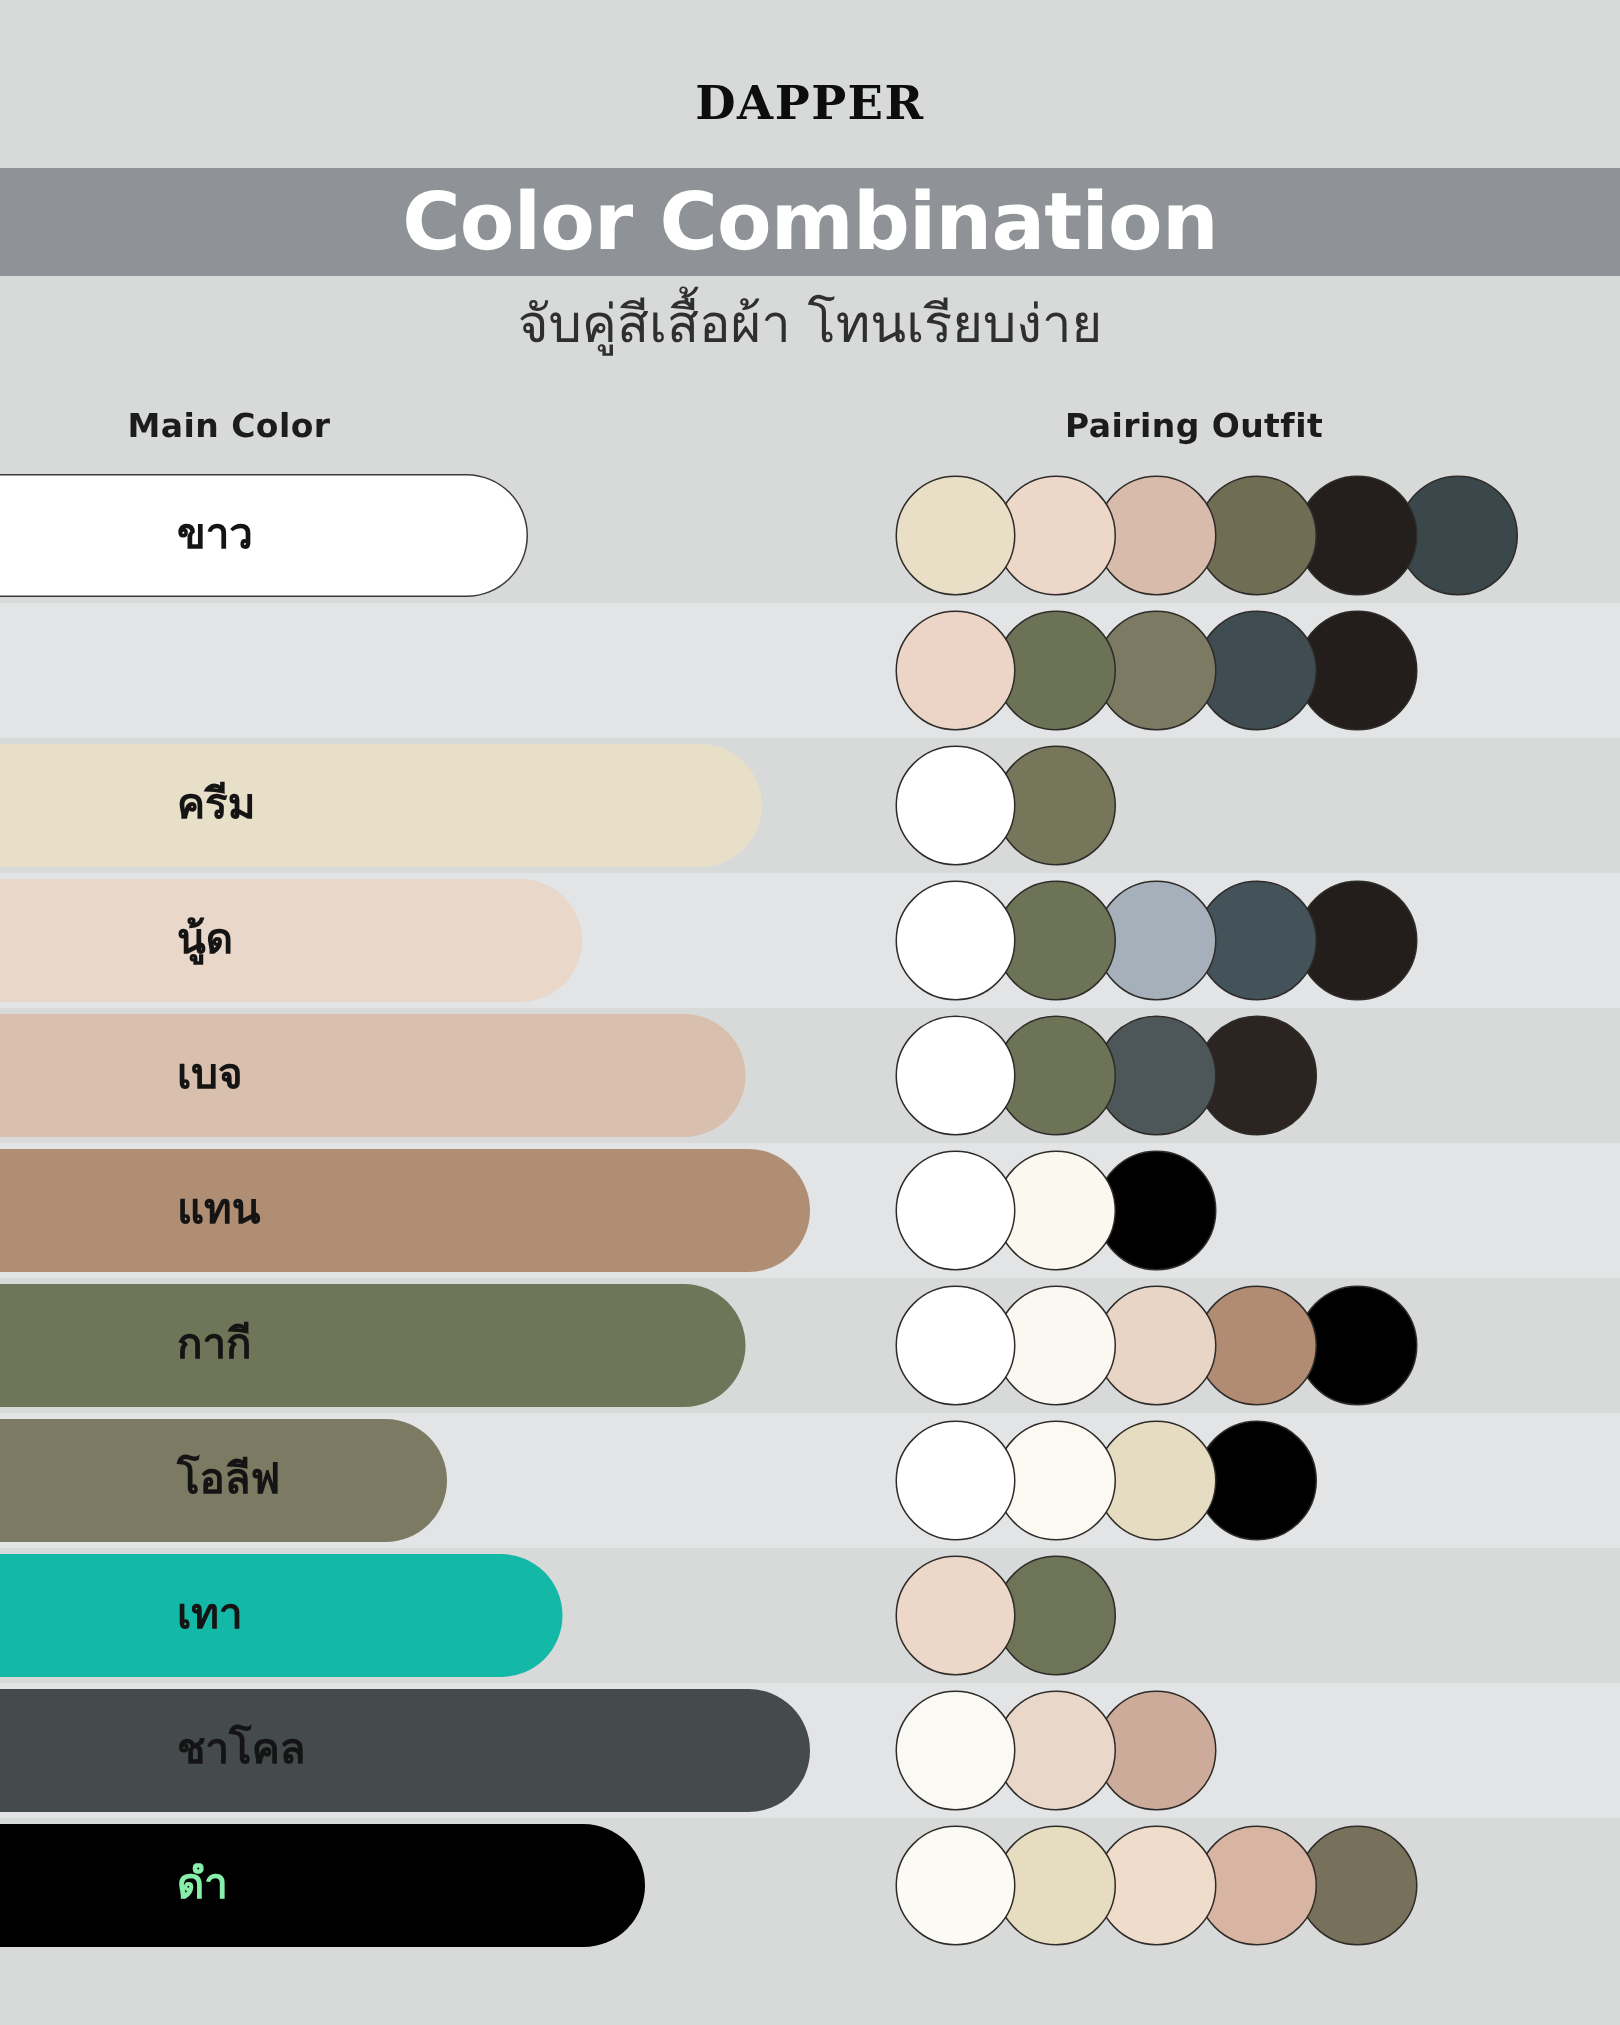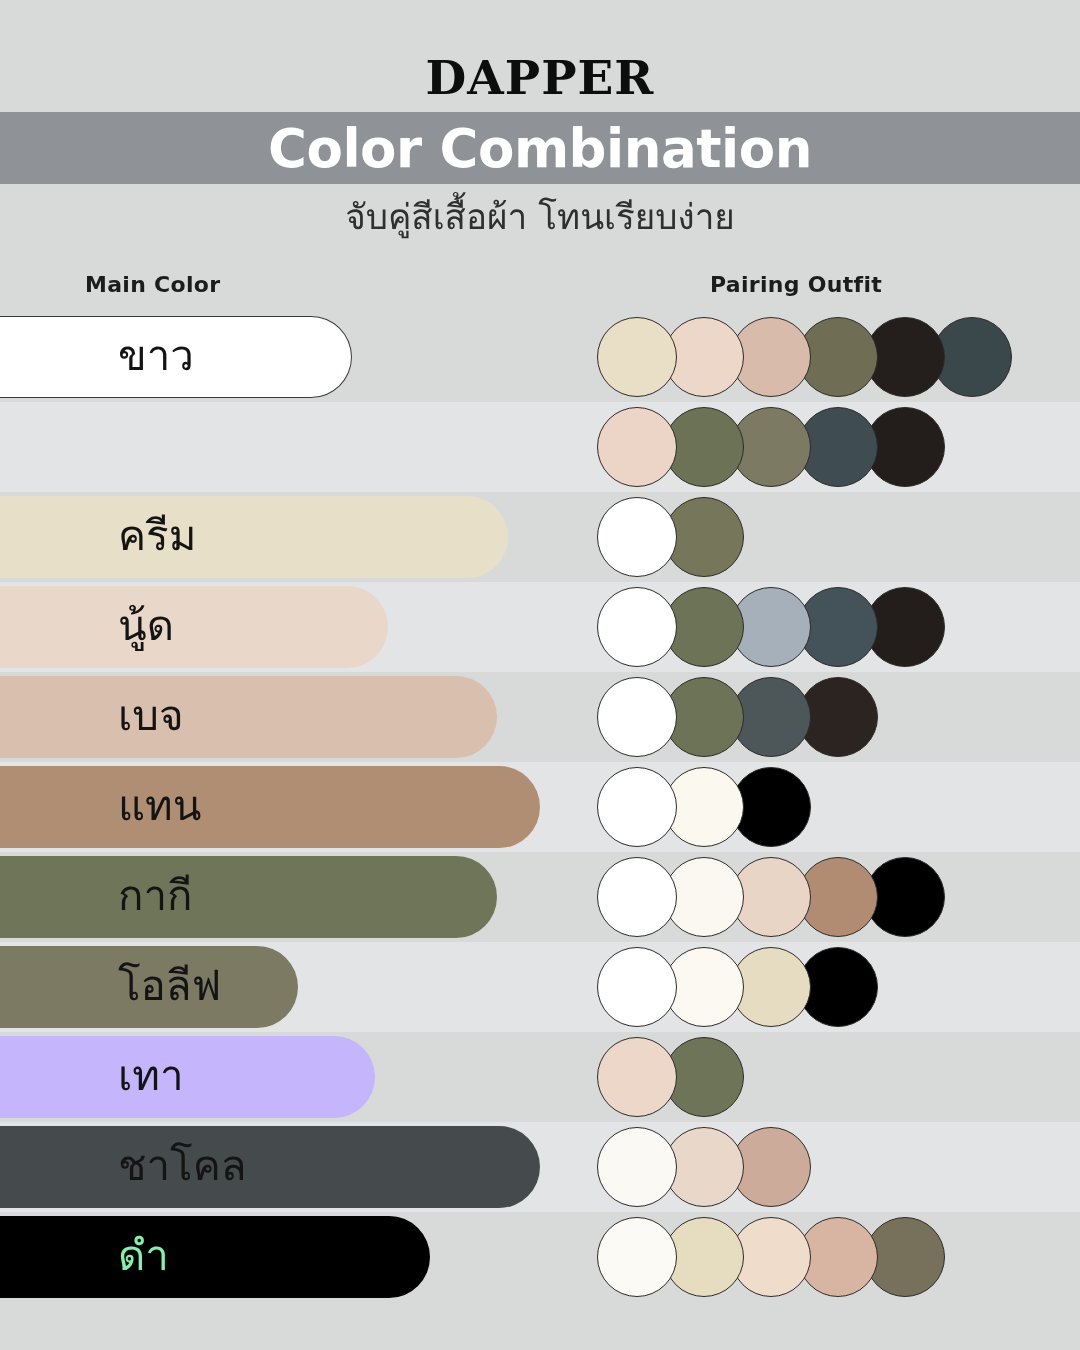--- a/index.html
+++ b/index.html
@@ -9,21 +9,21 @@
     font-family:"DejaVu Sans","Liberation Sans",sans-serif;
     overflow:hidden;position:relative;
   }
   .page{position:relative;width:1080px;height:1350px;overflow:hidden;background:#d8dada;}
 
   
   .brand{
     position:absolute;top:54px;left:0;width:1080px;
     text-align:center;
     font-family:"DejaVu Serif","Liberation Serif",serif;
-    font-size:47px;font-weight:700;letter-spacing:1px;
+    font-size:31px;font-weight:700;letter-spacing:1px;
     color:#0d0d0d;line-height:1;
   }
   .titlebar{
     position:absolute;top:112px;left:0;width:1080px;height:72px;
     background:#8f9296;
   }
   .titlebar .title{
     position:absolute;left:0;top:0;width:1080px;height:72px;
     display:flex;align-items:center;justify-content:center;
     color:#ffffff;font-size:53px;font-weight:700;
@@ -52,21 +52,21 @@
   .row{position:absolute;left:0;width:1080px;height:90px;}
   .bar{
     position:absolute;left:0;top:4px;height:82px;
     border-radius:0 45px 45px 0;
     display:flex;align-items:center;
   }
   .bar.outline{border:1.5px solid #3a3a3a;border-left:none;box-sizing:border-box;}
   .bar .lbl{
     position:absolute;left:118px;top:50%;
     transform:translateY(-52%);
-    font-size:42px;font-weight:400;color:#141414;
+    font-size:28px;font-weight:700;color:#141414;
     white-space:nowrap;line-height:1;
   }
   .bar .lbl.light{color:#86efac;}
 
   .dots{position:absolute;left:597px;top:5px;height:80px;}
   .dot{
     position:absolute;top:0;width:80px;height:80px;border-radius:50%;
     border:1.5px solid #2e2b28;box-sizing:border-box;
   }
 </style>
@@ -181,21 +181,21 @@
           <span class="lbl">โอลีฟ</span>
         </div>
         <div class="dots" style="width: 281px;">
           <div class="dot" style="left: 0px; background: rgb(255, 255, 255); z-index: 4;"></div>
           <div class="dot" style="left: 67px; background: rgb(251, 249, 241); z-index: 3;"></div>
           <div class="dot" style="left: 134px; background: rgb(230, 220, 194); z-index: 2;"></div>
           <div class="dot" style="left: 201px; background: rgb(0, 0, 0); z-index: 1;"></div>
         </div>
       </div>
       <div class="row" style="top: 720px;">
-        <div class="bar" style="width: 375px; background: #c4b5fd;">
+        <div class="bar" style="width: 375px; background: #14b8a6;">
           <span class="lbl">เทา</span>
         </div>
         <div class="dots" style="width: 147px;">
           <div class="dot" style="left: 0px; background: rgb(236, 215, 201); z-index: 2;"></div>
           <div class="dot" style="left: 67px; background: rgb(110, 116, 88); z-index: 1;"></div>
         </div>
       </div>
       <div class="row" style="top: 810px;">
         <div class="bar" style="width: 540px; background: rgb(69, 75, 76);">
           <span class="lbl">ชาโคล</span>

